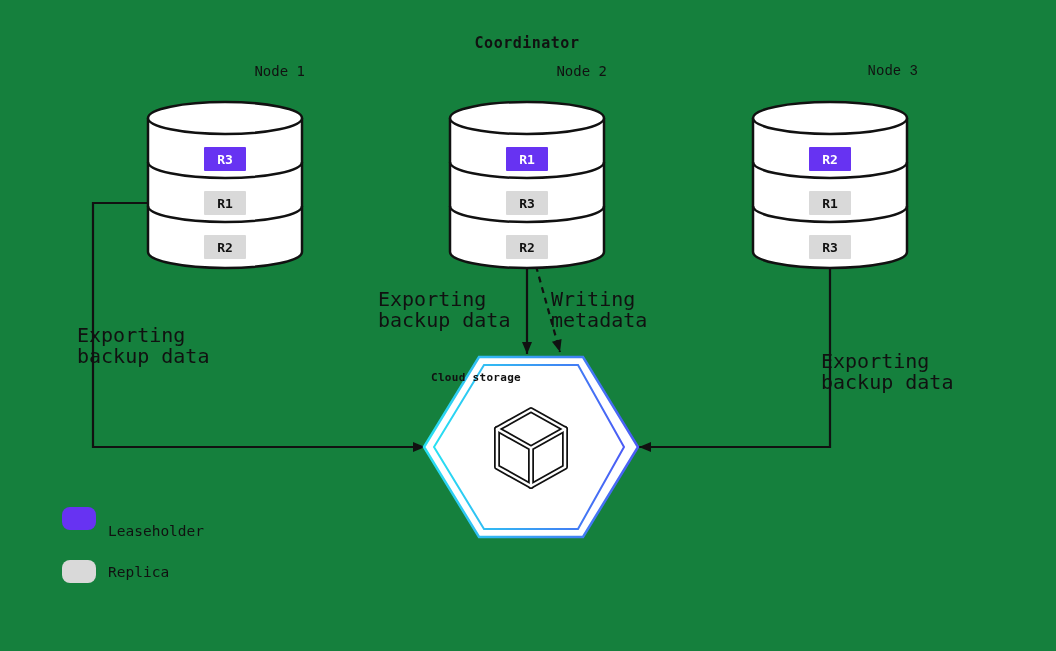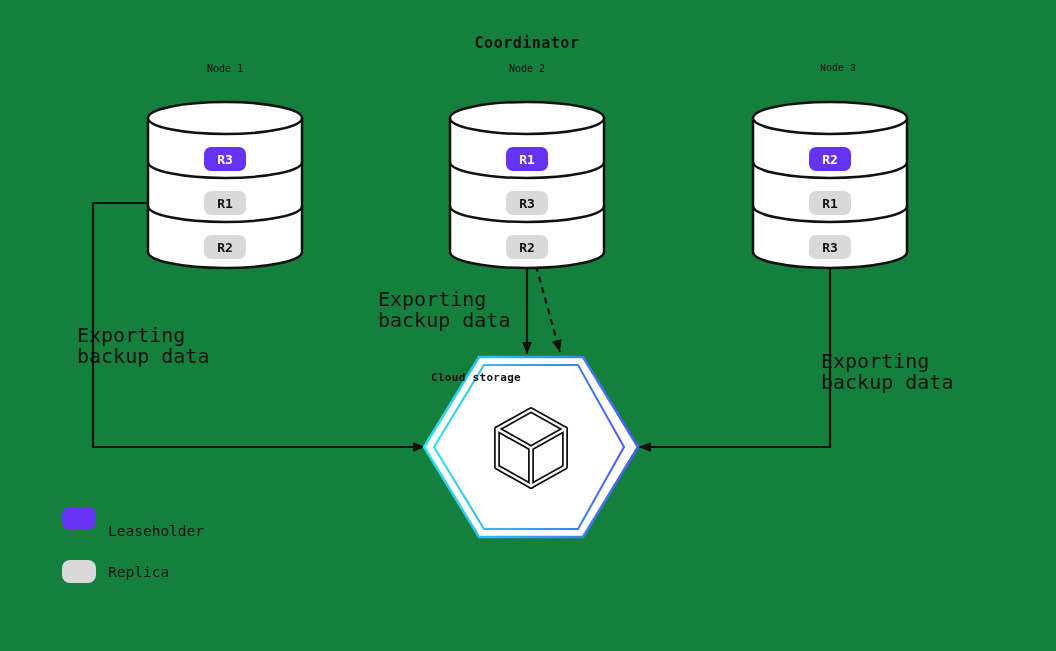--- a/index.html
+++ b/index.html
@@ -1,21 +1,21 @@
 <!DOCTYPE html>
 <html style="--leaseholder: #6733f2; --replica: #d9d9d9; --hex-gradient-start: #27e1f2; --hex-gradient-end: #4b5bf5; --stroke: #111111;"><head>
 <meta charset="utf-8">
 <style>
   html,body{margin:0;padding:0;background:#ffffff;}
   .canvas{position:relative;width:1056px;height:651px;background:#15803d;
           font-family:"DejaVu Sans Mono",monospace;color:#111;overflow:hidden;}
   .abs{position:absolute;}
   .title{font-weight:bold;font-size:15px;text-align:center;letter-spacing:0.5px;}
-  .node-label{font-size:10px;text-align:center;}
-  .badge{position:absolute;width:42px;height:24px;border-radius:7px;display:flex;
+  .node-label{font-size:14px;text-align:right;}
+  .badge{position:absolute;width:42px;height:24px;border-radius:1px;display:flex;
          align-items:center;justify-content:center;font-size:13px;font-weight:bold;}
   .badge.leaseholder{background:var(--leaseholder,#6733f2);color:#fff;}
   .badge.replica{background:var(--replica,#d9d9d9);color:#111;}
   .edge-label{font-size:20px;line-height:21px;}
   .cloud-label{font-size:11px;font-weight:bold;text-align:left;letter-spacing:0.3px;}
   .legend-swatch{position:absolute;width:34px;height:23px;border-radius:8px;}
   .legend-swatch.leaseholder{background:var(--leaseholder,#6733f2);}
   .legend-swatch.replica{background:var(--replica,#d9d9d9);}
   .legend-label{font-size:14.5px;line-height:22px;}
   svg{display:block;}
@@ -73,20 +73,24 @@
   <div class="badge replica" style="left:809px;top:235px;">R3</div>
 
   <div class="abs edge-label" style="left:77px;top:325px;width:160px;">
     <div>Exporting</div>
     <div>backup data</div>
   </div>
   <div class="abs edge-label" style="left:378px;top:289px;width:160px;">
     <div>Exporting</div>
     <div>backup data</div>
   </div>
+  <div class="abs edge-label" style="left:551px;top:289px;width:140px;">
+    <div>Writing</div>
+    <div>metadata</div>
+  </div>
   <div class="abs edge-label" style="left:821px;top:351px;width:160px;">
     <div>Exporting</div>
     <div>backup data</div>
   </div>
 
   <svg class="abs" style="left:421px;top:352px;" width="220" height="190">
     <defs>
       <linearGradient id="hexgrad" x1="0" y1="0" x2="1" y2="0">
         <stop offset="0" stop-color="#27e1f2"></stop>
         <stop offset="1" stop-color="#4b5bf5"></stop>

